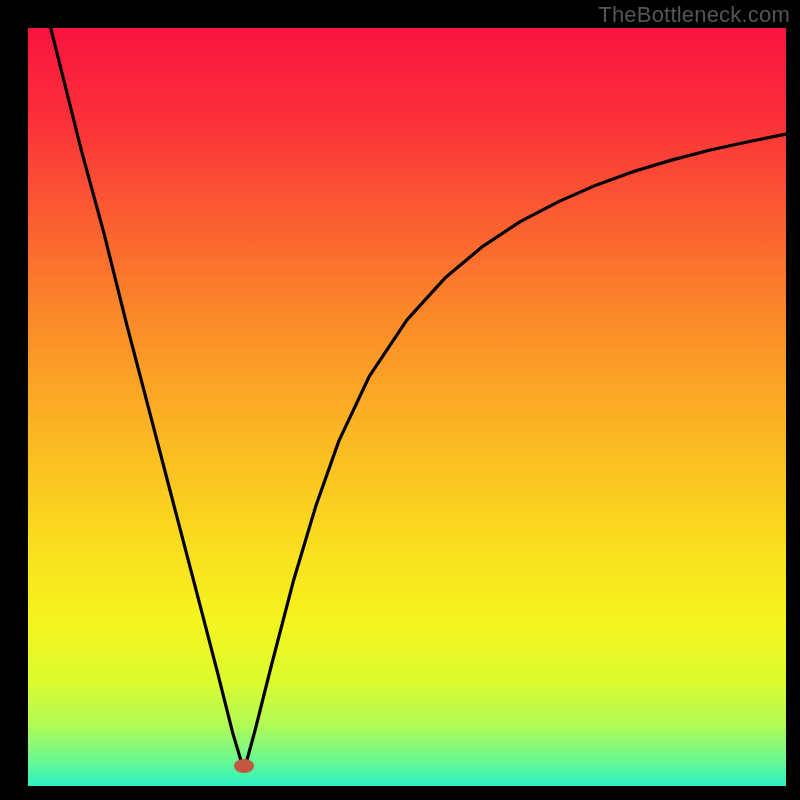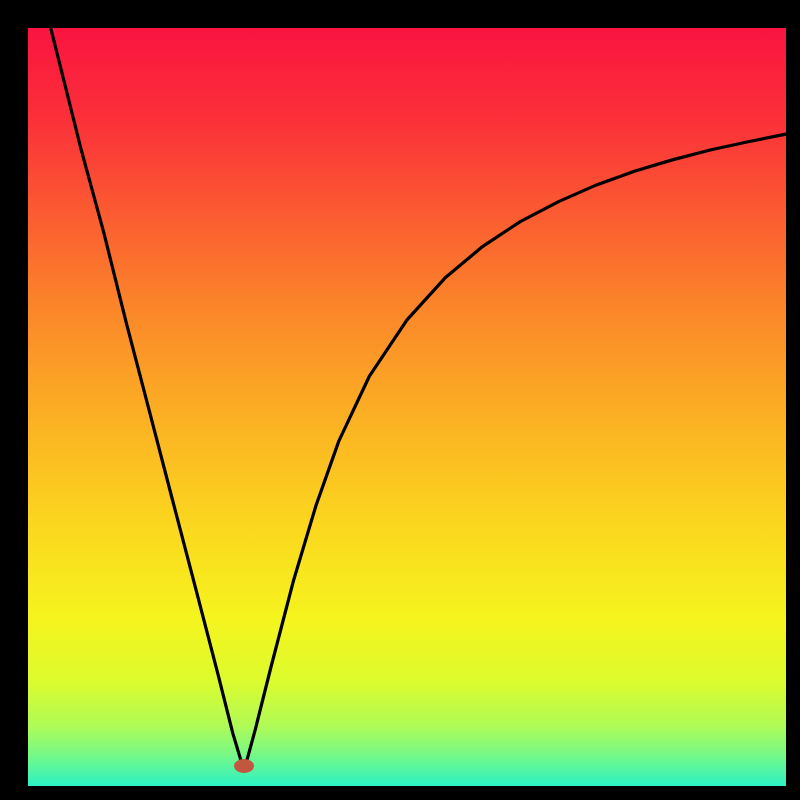--- a/index.html
+++ b/index.html
@@ -47,13 +47,14 @@
           <stop offset="86%" stop-color="#ddfb2d"></stop>
           <stop offset="92%" stop-color="#b0fb55"></stop>
           <stop offset="96%" stop-color="#75f988"></stop>
           <stop offset="100%" stop-color="#2cf1c4"></stop>
         </linearGradient>
     </defs>
     <rect id="plot-bg" x="28" y="28" width="758" height="758" fill="url(#bg-grad)"></rect>
     <path id="curve-path" fill="none" stroke="#000" stroke-width="3.2" stroke-linecap="round" stroke-linejoin="round" d="M50.7 28.0 L65.9 88.6 L81.1 149.3 L103.8 232.7 L126.5 323.6 L149.3 410.8 L172.0 498.0 L194.8 585.1 L217.5 672.3 L232.7 732.9 L244.0 770.8 L255.4 729.1 L270.6 668.5 L293.3 581.3 L316.0 505.5 L338.8 441.1 L369.1 376.7 L407.0 319.8 L444.9 278.1 L482.8 246.3 L520.7 221.3 L558.6 201.6 L596.5 184.9 L634.4 171.3 L672.3 159.9 L710.2 150.0 L748.1 141.7 L786.0 134.1"></path>
     <ellipse id="min-marker" cx="244.0" cy="766.0" rx="10" ry="7" fill="#c0573e"></ellipse>
   </svg>
+  <div class="watermark">TheBottleneck.com</div>
 </div>
 
 </body></html>

